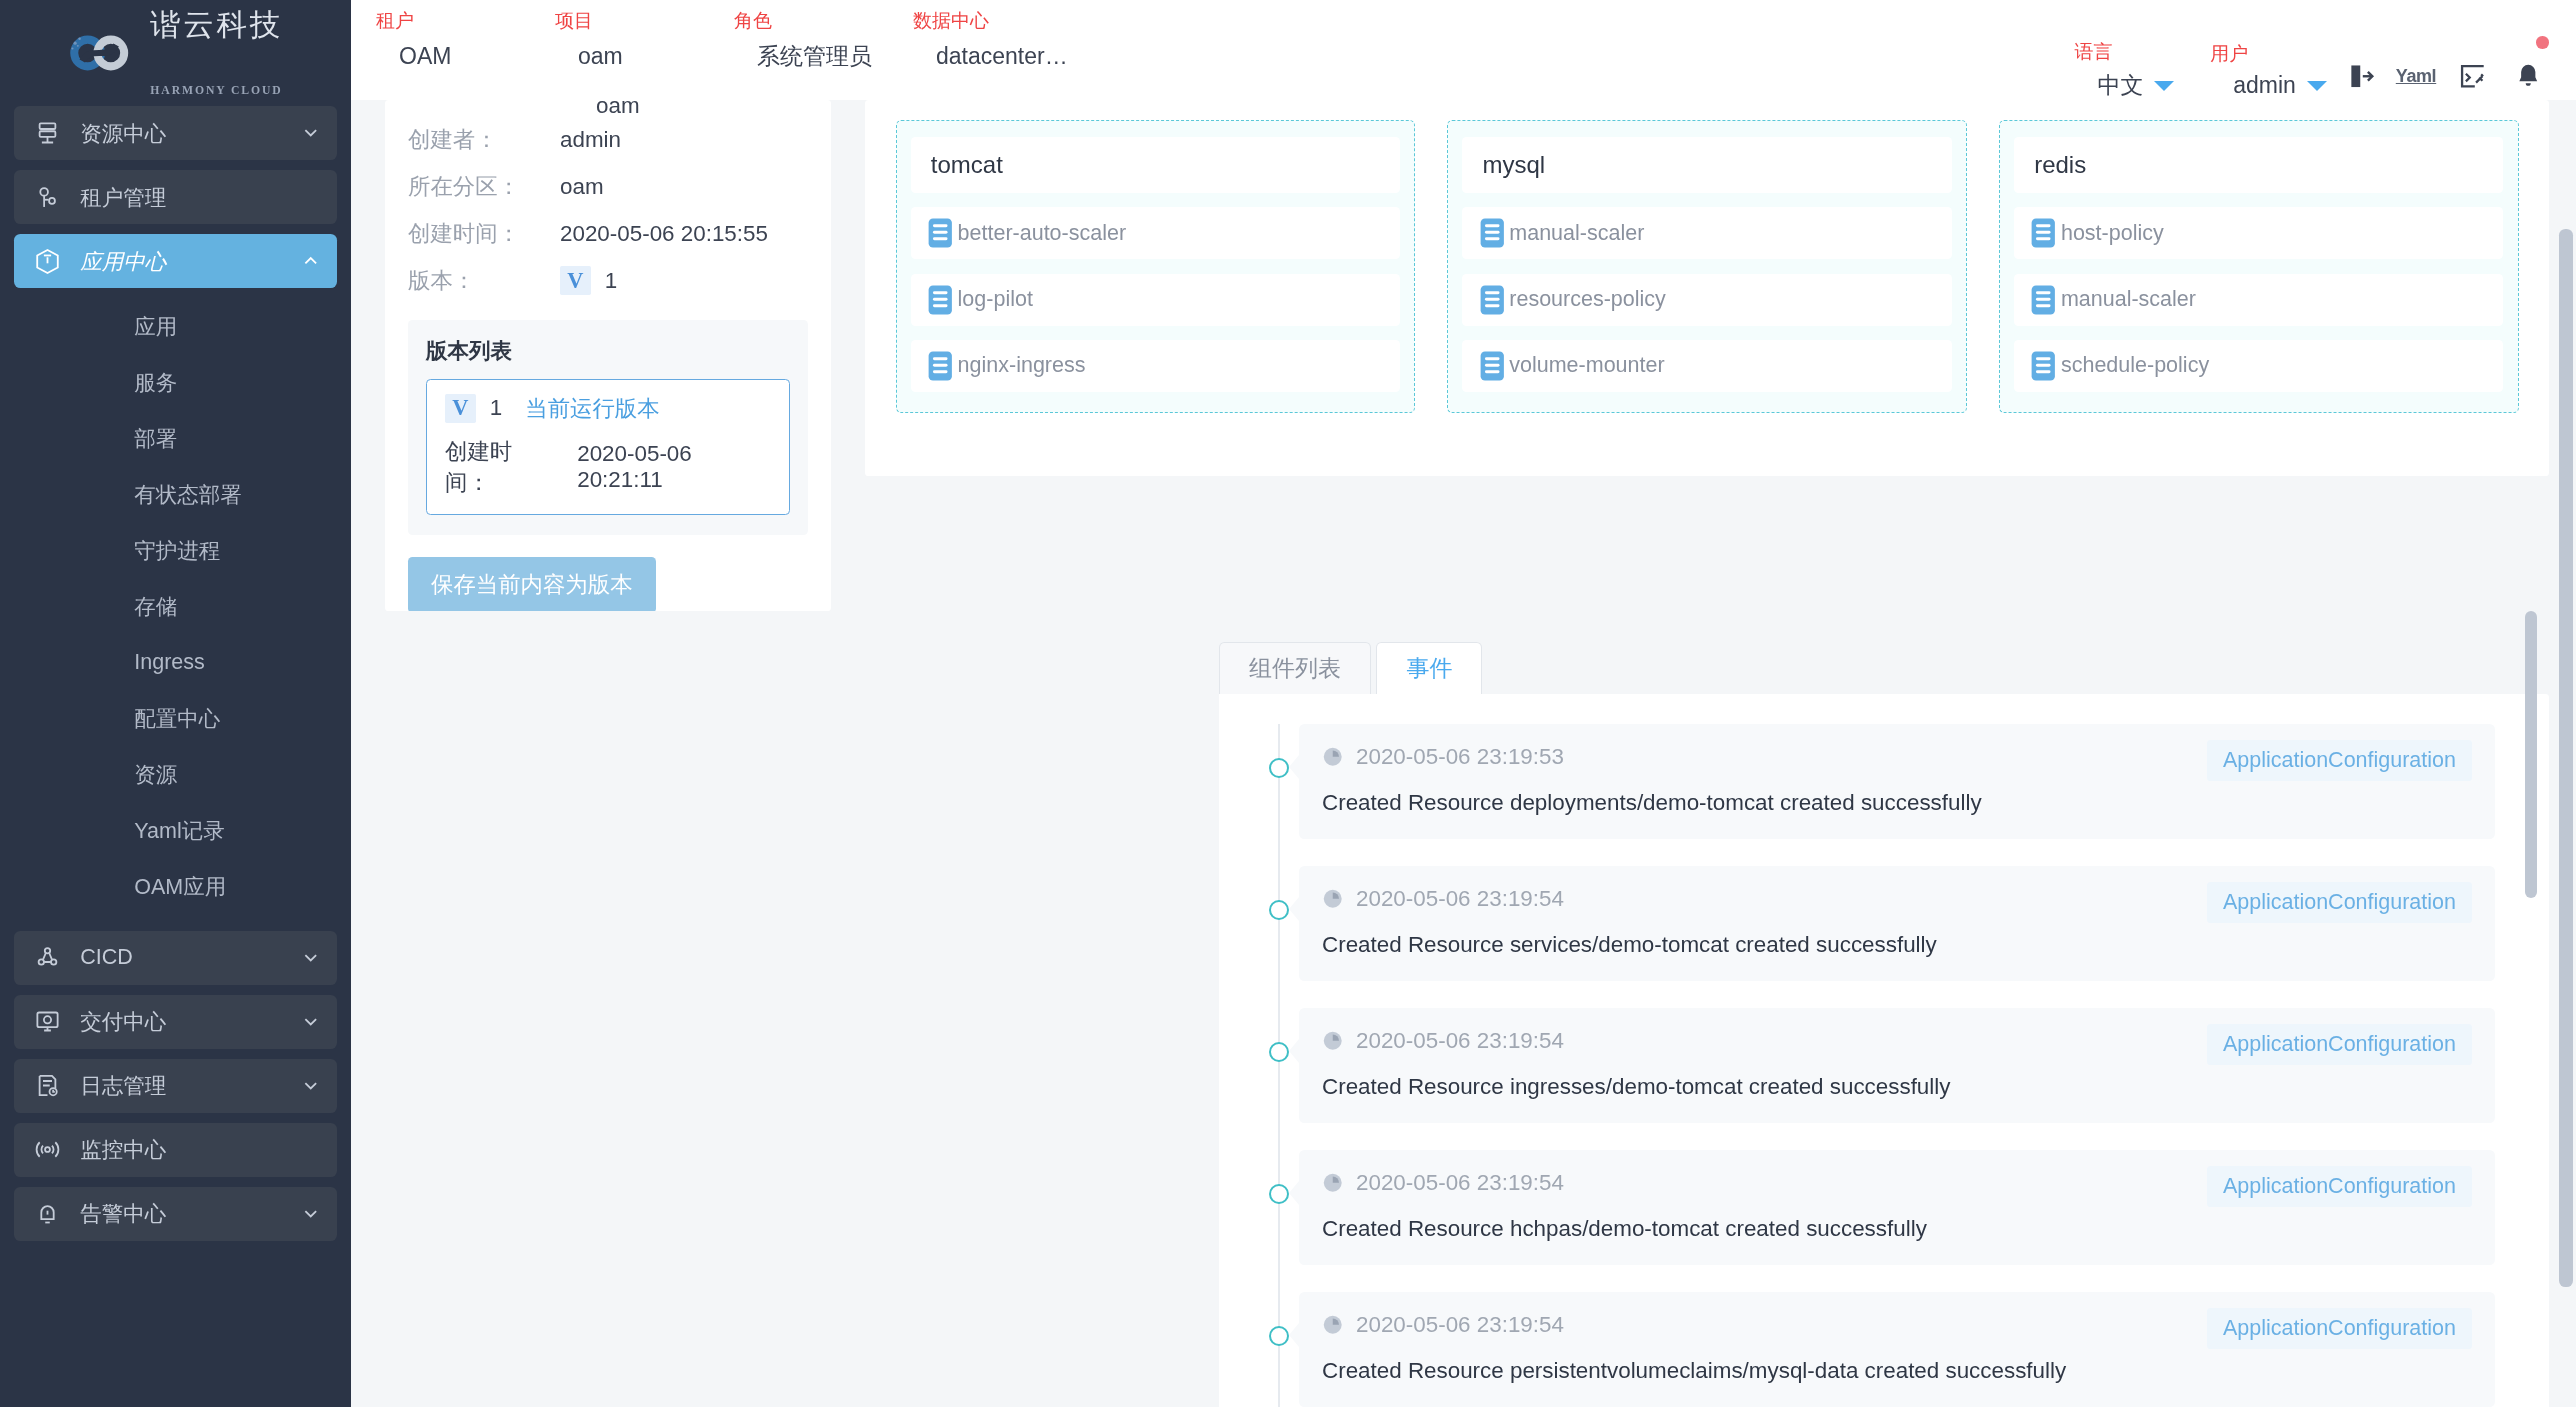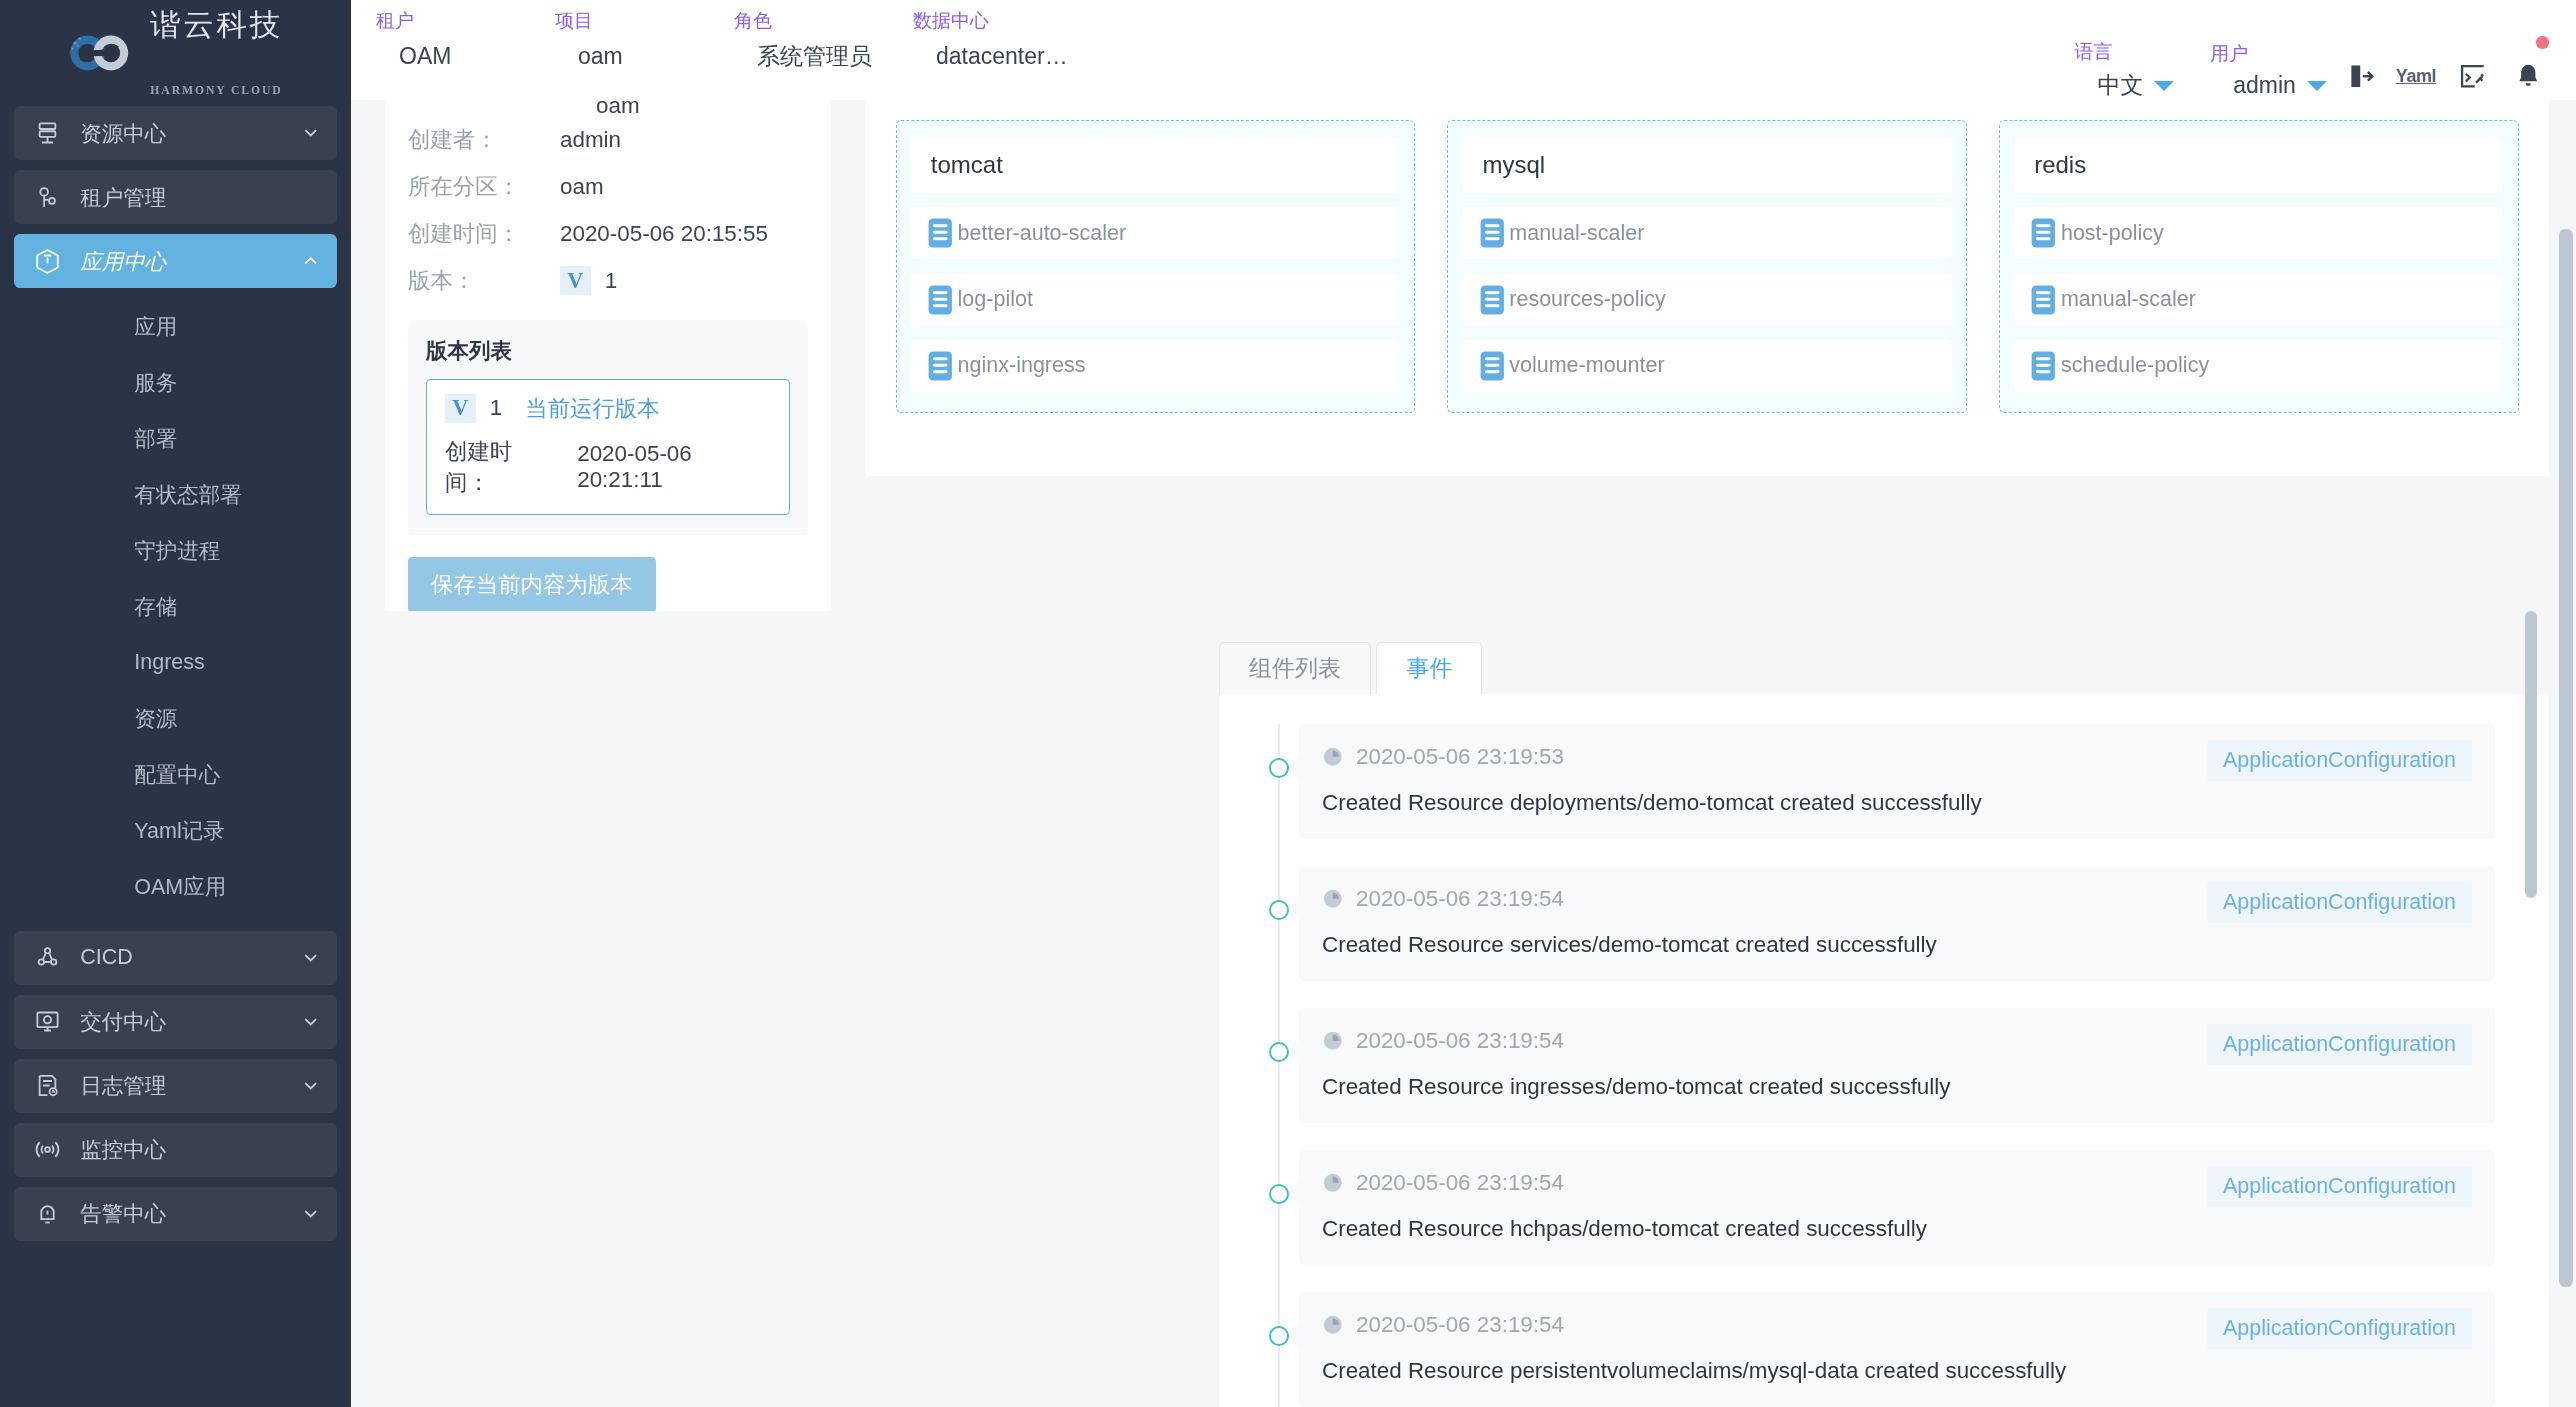--- a/index.html
+++ b/index.html
@@ -49,21 +49,21 @@
   }
 
   
   .main { flex: 1; height: 1407px; position: relative; background: #f4f6f8; overflow: hidden; }
 
   .topbar {
     height: 100px; background: #ffffff; display: flex; align-items: flex-start;
     position: relative;
   }
   .ctx-group { display: flex; flex-direction: column; padding-top: 7.2px; }
-  .ctx-label { font-size: 19px; color: #8b5cf6; line-height: 1.45; }
+  .ctx-label { font-size: 19px; color: #ef4444; line-height: 1.45; }
   .ctx-value { font-size: 23px; color: #3c4352; line-height: 1.55; margin-top: 4.5px; }
 
   .topbar-left { display: flex; gap: 0; padding-left: 25px; }
   .topbar-left .ctx-group { width: 179px; }
   .topbar-left .ctx-group .ctx-value { padding-left: 23px; }
 
   .topbar-right { position: absolute; right: 20px; top: 16px; display: flex; align-items: center; }
   .sel-group { display: flex; flex-direction: column; padding-top: 7.2px; margin-right: 5.4px; }
   .sel-row { display: flex; align-items: center; margin-top: 4.5px; }
   .sel-val { font-size: 23px; color: #3c4352; padding: 0 10.8px 0 23px; }
@@ -266,24 +266,24 @@
         <div class="subnav-item">
             <span>守护进程</span>
           </div>
         <div class="subnav-item">
             <span>存储</span>
           </div>
         <div class="subnav-item">
             <span>Ingress</span>
           </div>
         <div class="subnav-item">
+            <span>配置中心</span>
+          </div>
+        <div class="subnav-item">
             <span>资源</span>
-          </div>
-        <div class="subnav-item">
-            <span>配置中心</span>
           </div>
         <div class="subnav-item">
             <span>Yaml记录</span>
           </div>
         <div class="subnav-item">
             <span>OAM应用</span>
           </div>
       </div>
 
       <div class="nav-item">

